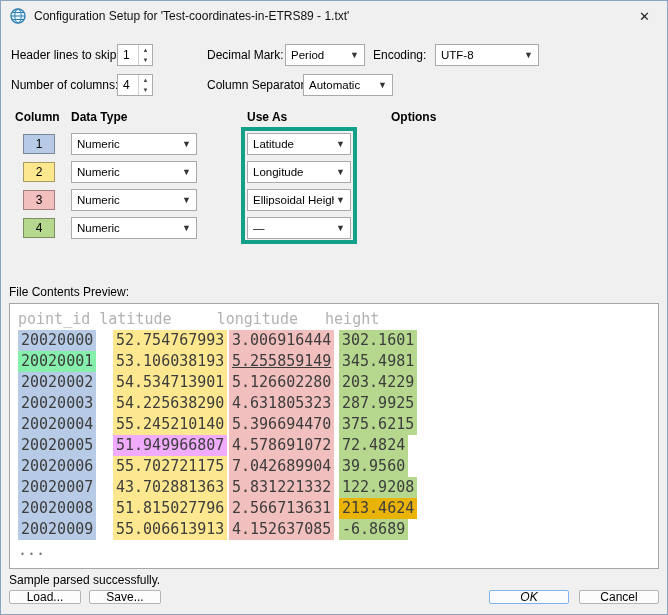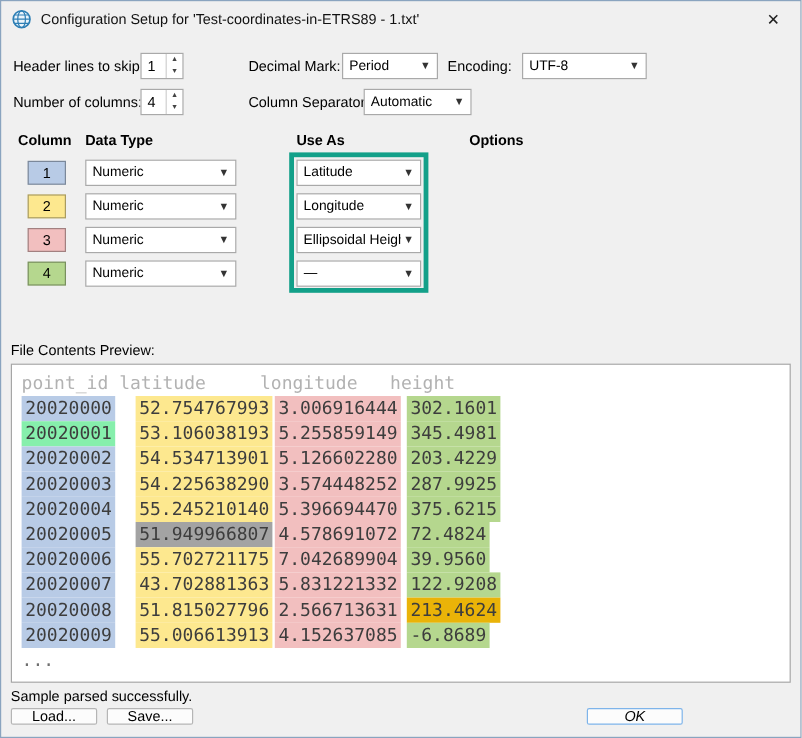--- a/index.html
+++ b/index.html
@@ -168,48 +168,48 @@
   <div class="preview-row">
     <div class="pcell"><span class="pchip" style="background: rgb(184, 203, 230);">20020000</span></div>
     <div class="pcell"><span class="pchip" style="background: rgb(253, 232, 143);">52.754767993</span></div>
     <div class="pcell"><span class="pchip" style="background: rgb(242, 191, 191);">3.006916444</span></div>
     <div class="pcell"><span class="pchip" style="background: rgb(181, 215, 142);">302.1601</span></div>
   </div>
 
   <div class="preview-row">
     <div class="pcell"><span class="pchip" style="background: #86efac;">20020001</span></div>
     <div class="pcell"><span class="pchip" style="background: rgb(253, 232, 143);">53.106038193</span></div>
-    <div class="pcell"><span class="pchip" style="background: rgb(242, 191, 191);">5.255859149</span></div>
+    <div class="pcell"><span class="pchip" style="background: rgb(242, 191, 191); text-decoration: underline;">5.255859149</span></div>
     <div class="pcell"><span class="pchip" style="background: rgb(181, 215, 142);">345.4981</span></div>
   </div>
 
   <div class="preview-row">
     <div class="pcell"><span class="pchip" style="background: rgb(184, 203, 230);">20020002</span></div>
     <div class="pcell"><span class="pchip" style="background: rgb(253, 232, 143);">54.534713901</span></div>
     <div class="pcell"><span class="pchip" style="background: rgb(242, 191, 191);">5.126602280</span></div>
     <div class="pcell"><span class="pchip" style="background: rgb(181, 215, 142);">203.4229</span></div>
   </div>
 
   <div class="preview-row">
     <div class="pcell"><span class="pchip" style="background: rgb(184, 203, 230);">20020003</span></div>
     <div class="pcell"><span class="pchip" style="background: rgb(253, 232, 143);">54.225638290</span></div>
-    <div class="pcell"><span class="pchip" style="background: rgb(242, 191, 191);">3.574448252</span></div>
+    <div class="pcell"><span class="pchip" style="background: rgb(242, 191, 191);">4.631805323</span></div>
     <div class="pcell"><span class="pchip" style="background: rgb(181, 215, 142);">287.9925</span></div>
   </div>
 
   <div class="preview-row">
     <div class="pcell"><span class="pchip" style="background: rgb(184, 203, 230);">20020004</span></div>
     <div class="pcell"><span class="pchip" style="background: rgb(253, 232, 143); text-align: right;">55.245210140</span></div>
     <div class="pcell"><span class="pchip" style="background: rgb(242, 191, 191);">5.396694470</span></div>
     <div class="pcell"><span class="pchip" style="background: rgb(181, 215, 142);">375.6215</span></div>
   </div>
 
   <div class="preview-row">
     <div class="pcell"><span class="pchip" style="background: rgb(184, 203, 230);">20020005</span></div>
-    <div class="pcell"><span class="pchip" style="background: #a3a3a3;">51.949966807</span></div>
+    <div class="pcell"><span class="pchip" style="background: #f0abfc;">51.949966807</span></div>
     <div class="pcell"><span class="pchip" style="background: rgb(242, 191, 191);">4.578691072</span></div>
     <div class="pcell"><span class="pchip" style="background: rgb(181, 215, 142);">72.4824</span></div>
   </div>
 
   <div class="preview-row">
     <div class="pcell"><span class="pchip" style="background: rgb(184, 203, 230);">20020006</span></div>
     <div class="pcell"><span class="pchip" style="background: rgb(253, 232, 143);">55.702721175</span></div>
     <div class="pcell"><span class="pchip" style="background: rgb(242, 191, 191);">7.042689904</span></div>
     <div class="pcell"><span class="pchip" style="background: rgb(181, 215, 142);">39.9560</span></div>
   </div>
@@ -235,14 +235,15 @@
     <div class="pcell"><span class="pchip" style="background: rgb(181, 215, 142);">-6.8689</span></div>
   </div>
 </div>
     <div class="pv-ellipsis">...</div>
   </div>
 
   <span class="status">Sample parsed successfully.</span>
   <div class="btn" style="left:8px; width:72px;">Load...</div>
   <div class="btn" style="left:88px; width:72px;">Save...</div>
   <div class="btn btn-ok" style="left:488px; width:80px;font-style:italic;">OK</div>
+  <div class="btn" style="left:578px; width:80px;">Cancel</div>
 
 </div>
 
 </body></html>

